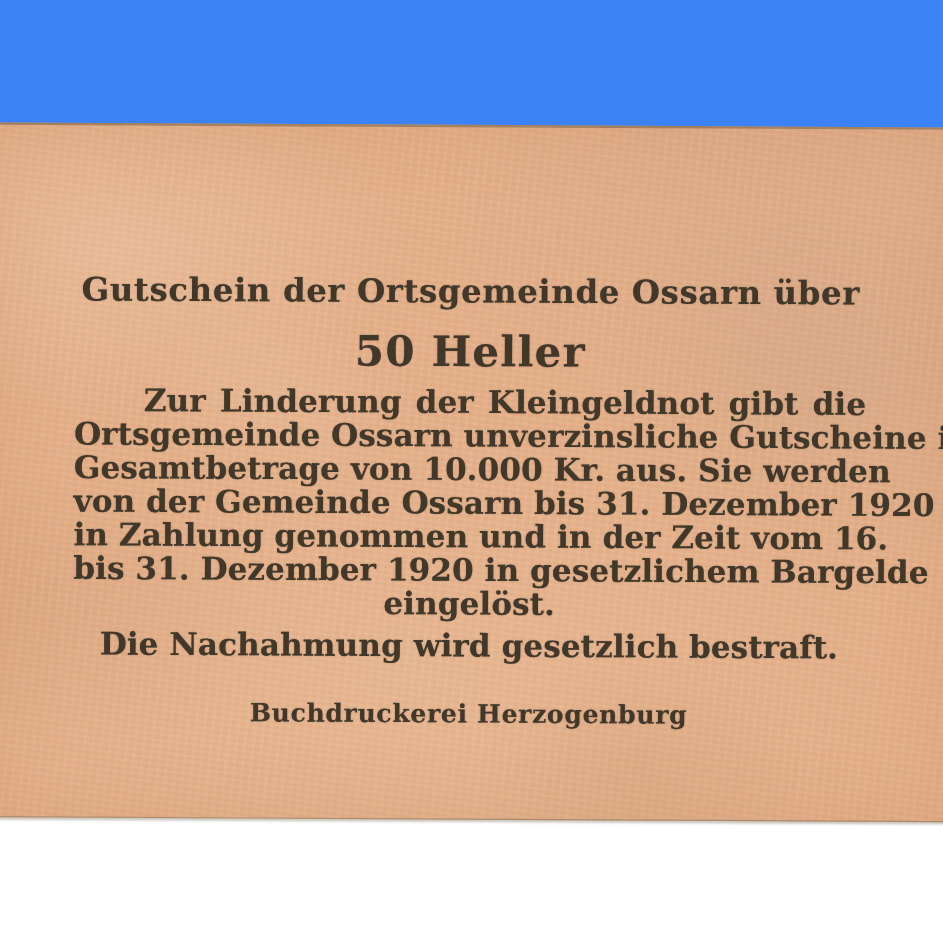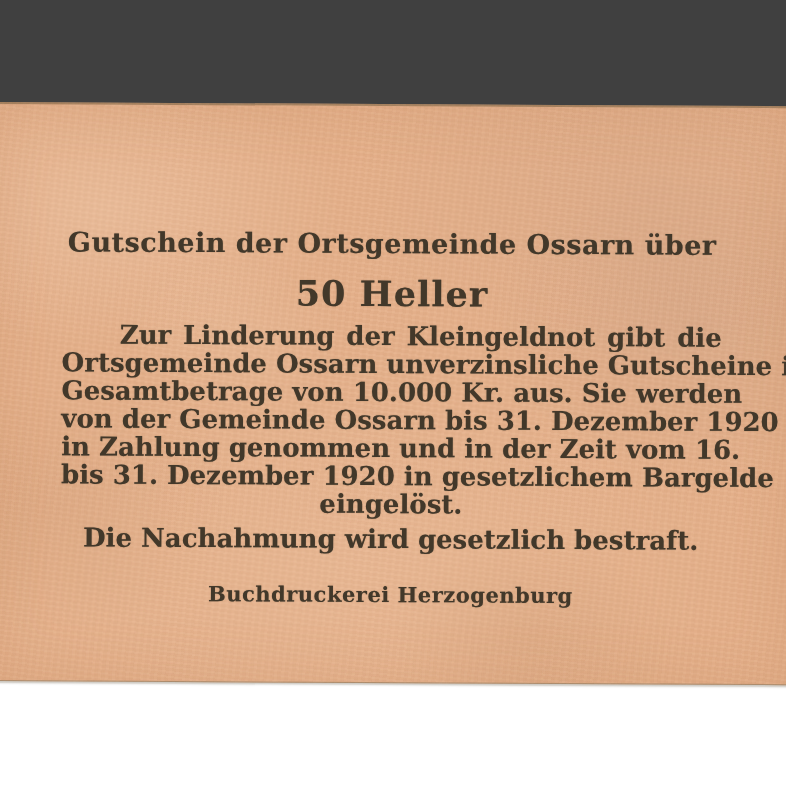--- a/index.html
+++ b/index.html
@@ -9,21 +9,21 @@
     width: 786px;
     height: 786px;
     overflow: hidden;
     font-family: "DejaVu Serif", serif;
   }
 
   .scan {
     position: relative;
     width: 786px;
     height: 634px;
-    background: #404040;
+    background: #3b82f6;
   }
 
   
   .paper {
     position: absolute;
     left: -8px;
     top: 102px;
     width: 802px;
     height: 576px;
     transform: rotate(0.3deg);

